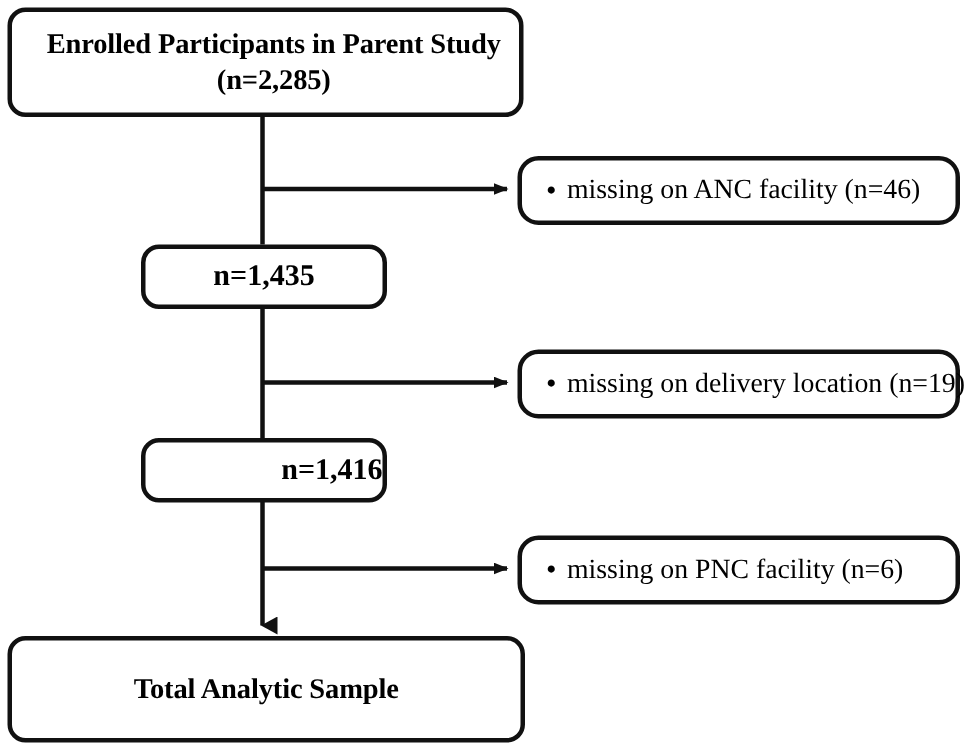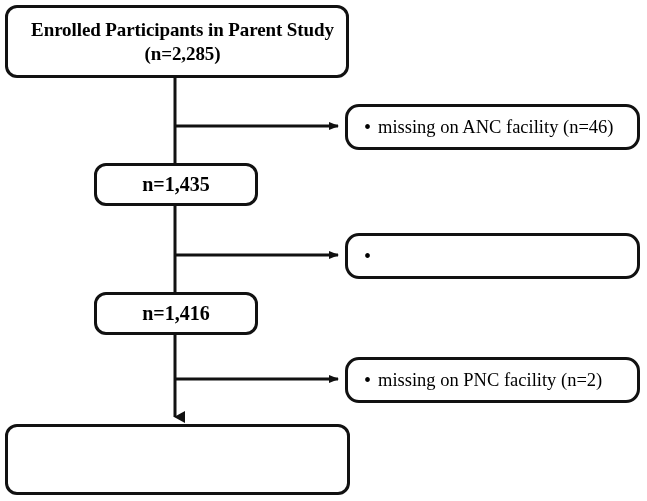--- a/index.html
+++ b/index.html
@@ -106,27 +106,29 @@
     <span class="excl-bullet">•</span>
     <span class="excl-text">missing on ANC facility (n=46)</span>
   </div>
 
   <div class="node node-count" style="left:94px; top:163px; width:164px; height:43px;">
     <span>n=1,435</span>
   </div>
 
   <div class="node node-exclusion" style="left:345px; top:233px; width:295px; height:46px;">
     <span class="excl-bullet">•</span>
+    <span class="excl-text">missing on delivery location (n=19)</span>
   </div>
 
-  <div class="node node-count" style="left:94px; top:292px; width:164px; height:43px;">
+  <div class="node node-count" style="left:94px; top:292px; width:164px; height:43px;align-items:flex-end;">
     <span>n=1,416</span>
   </div>
 
   <div class="node node-exclusion" style="left:345px; top:357px; width:295px; height:46px;">
     <span class="excl-bullet">•</span>
-    <span class="excl-text">missing on PNC facility (n=2)</span>
+    <span class="excl-text">missing on PNC facility (n=6)</span>
   </div>
 
   <div class="node node-main" style="left:5px; top:424px; width:345px; height:71px;">
+    <span class="node-line-1">Total Analytic Sample</span>
   </div>
 
 </div>
 
 </body></html>

